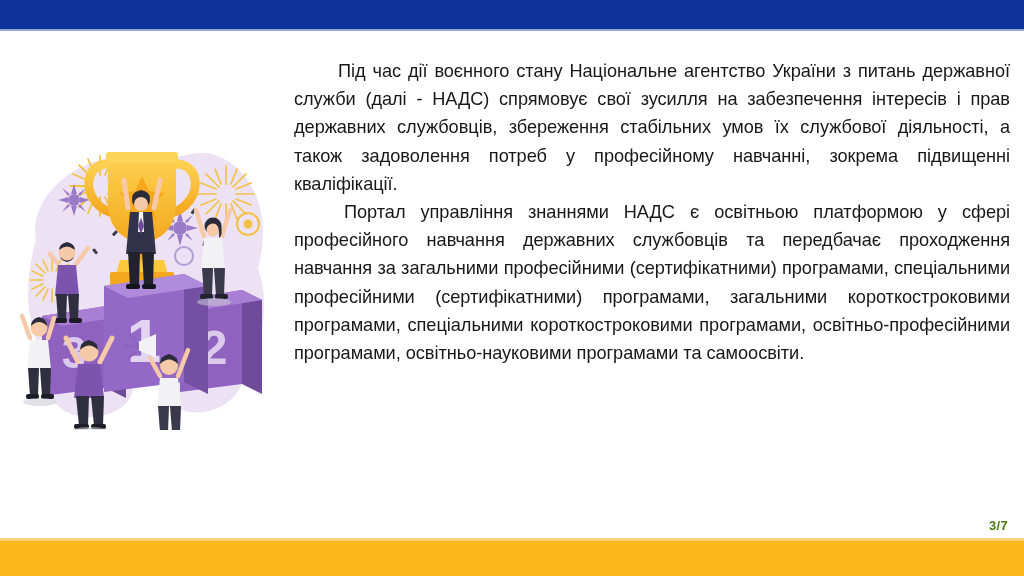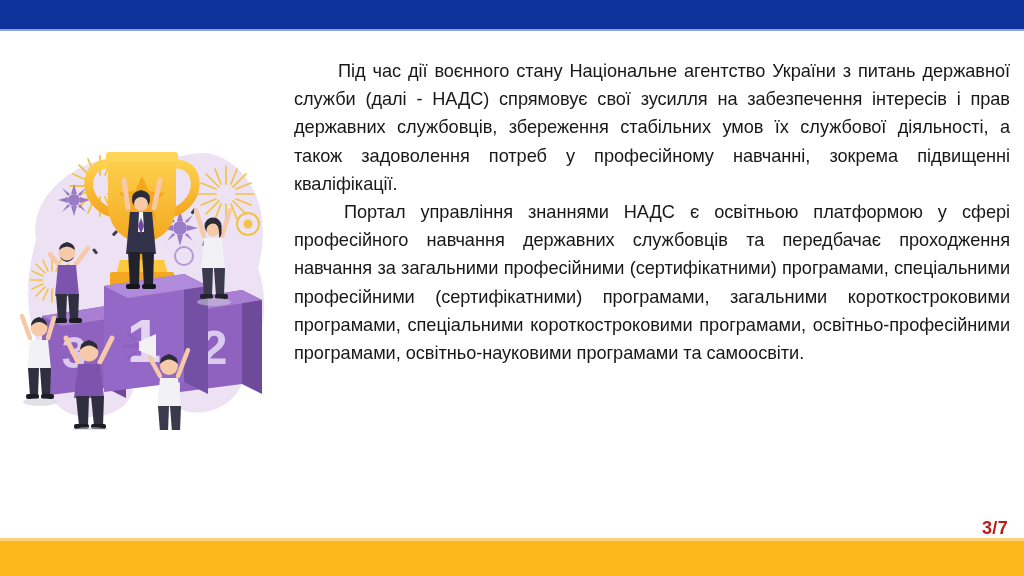--- a/index.html
+++ b/index.html
@@ -76,23 +76,23 @@
     word-spacing: 0px;
   }
   .para.p2 { text-indent: 44px; }
   .para.p3 { text-indent: 50px; }
 
   
   .page-number {
     position: absolute;
     right: 16px;
     top: 518px;
-    font-size: 18px;
+    font-size: 13px;
     font-weight: bold;
-    color: #b91c1c;
+    color: #4d7c0f;
     letter-spacing: 0.3px;
   }
 </style>
 </head>
 <body>
 
 <div class="top-band"></div>
 <div class="top-band-hairline"></div>
 
 <div class="illustration">

